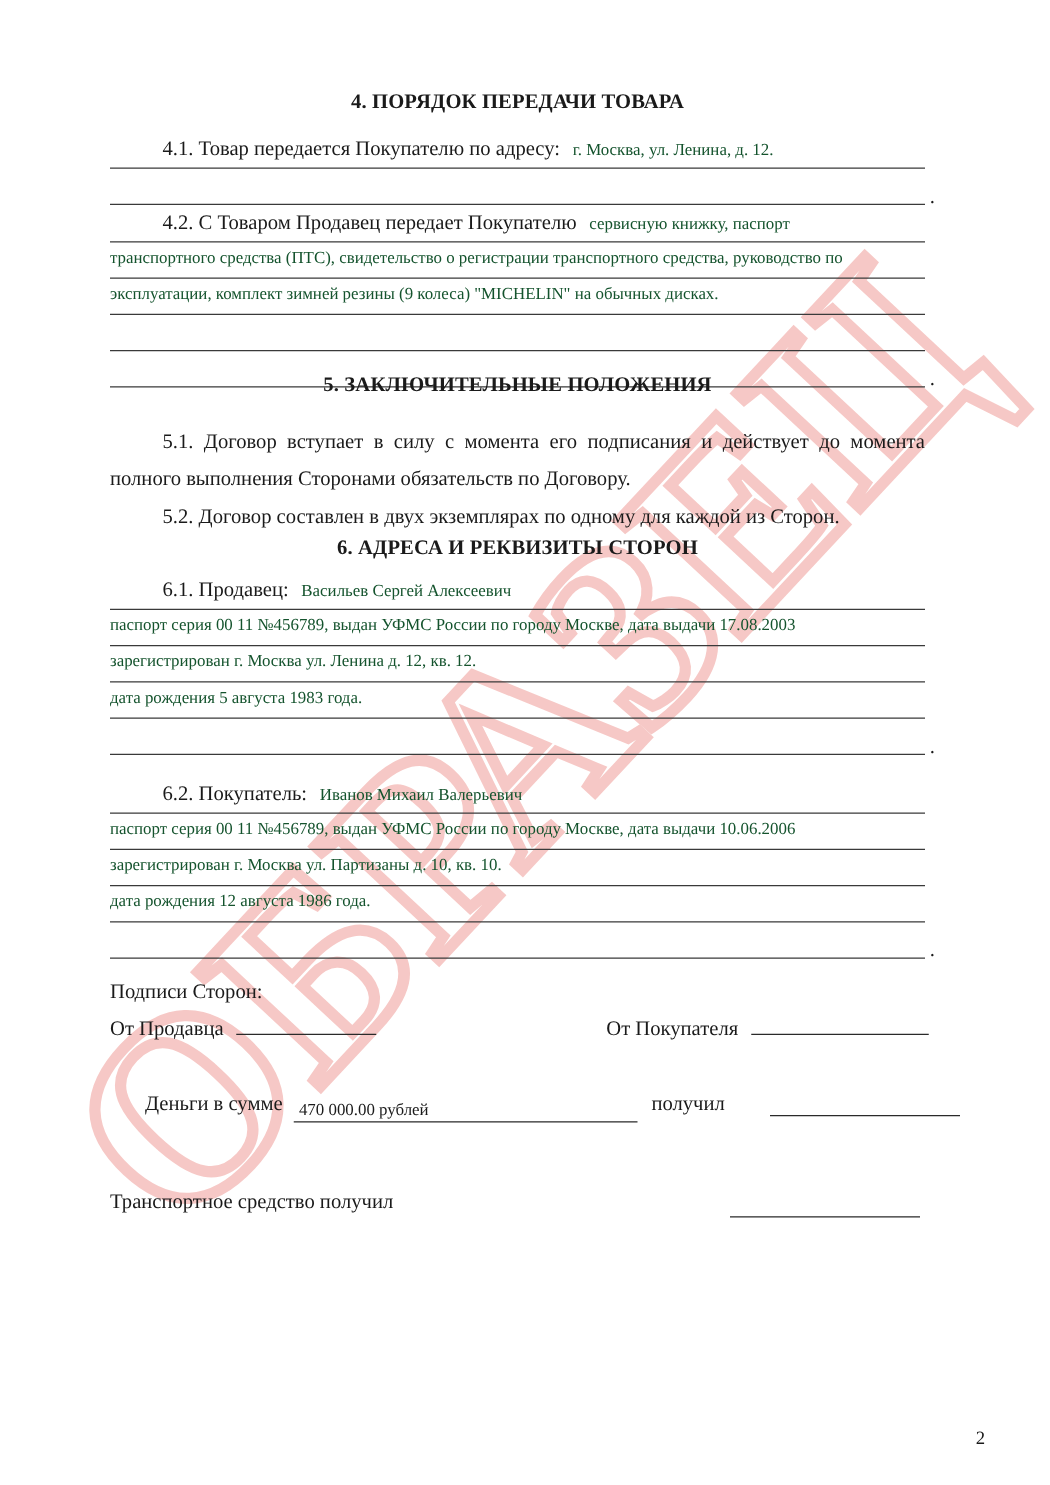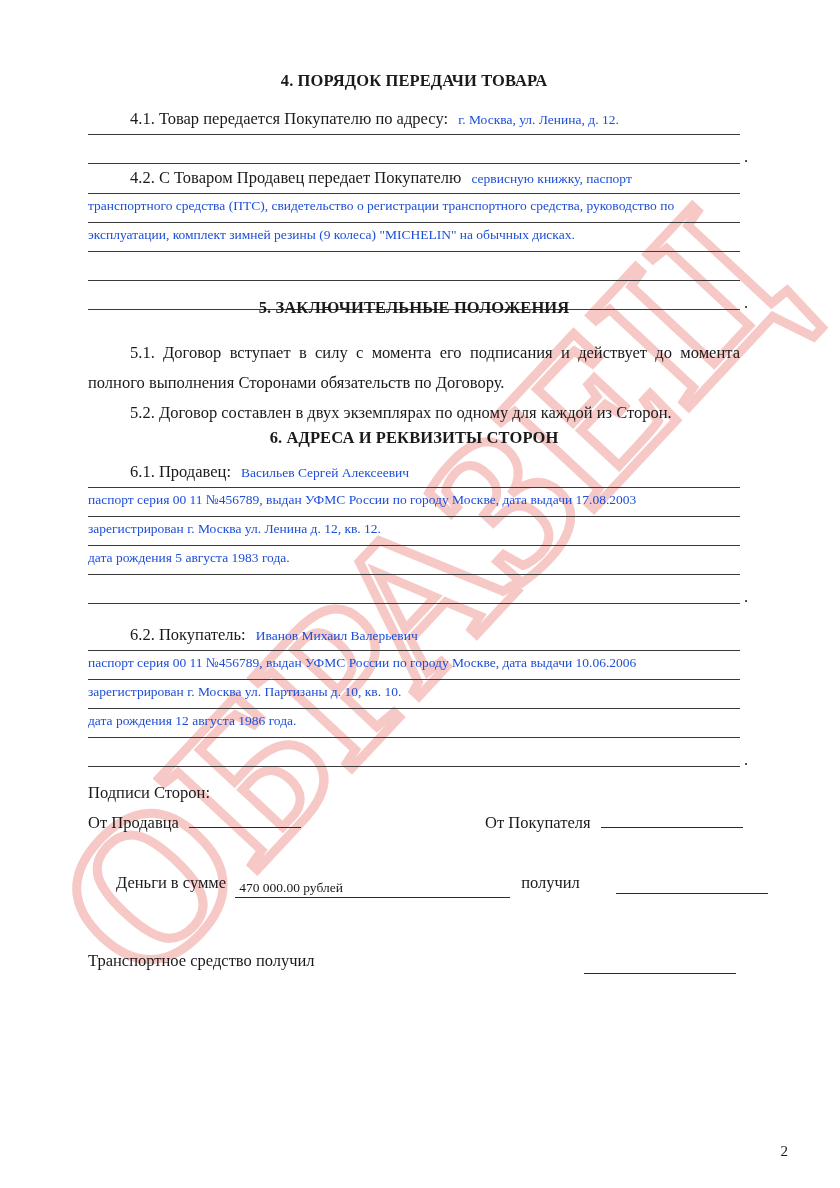--- a/index.html
+++ b/index.html
@@ -78,21 +78,21 @@
     font-size: 16.5px;
     line-height: 28px;
     vertical-align: bottom;
     text-align: right;
   }
   .ruled .fill {
     display: inline-block;
     font-size: 13.5px;
     line-height: 26px;
     vertical-align: bottom;
-    color: #1d4ed8;
+    color: #14532d;
     text-align: right;
   }
   .blankline {
     height: 29px;
     border-bottom: 1.4px solid #3a3a3a;
     position: relative;
   }
   .blankline .tail-dot {
     position: absolute;
     right: -8px;

